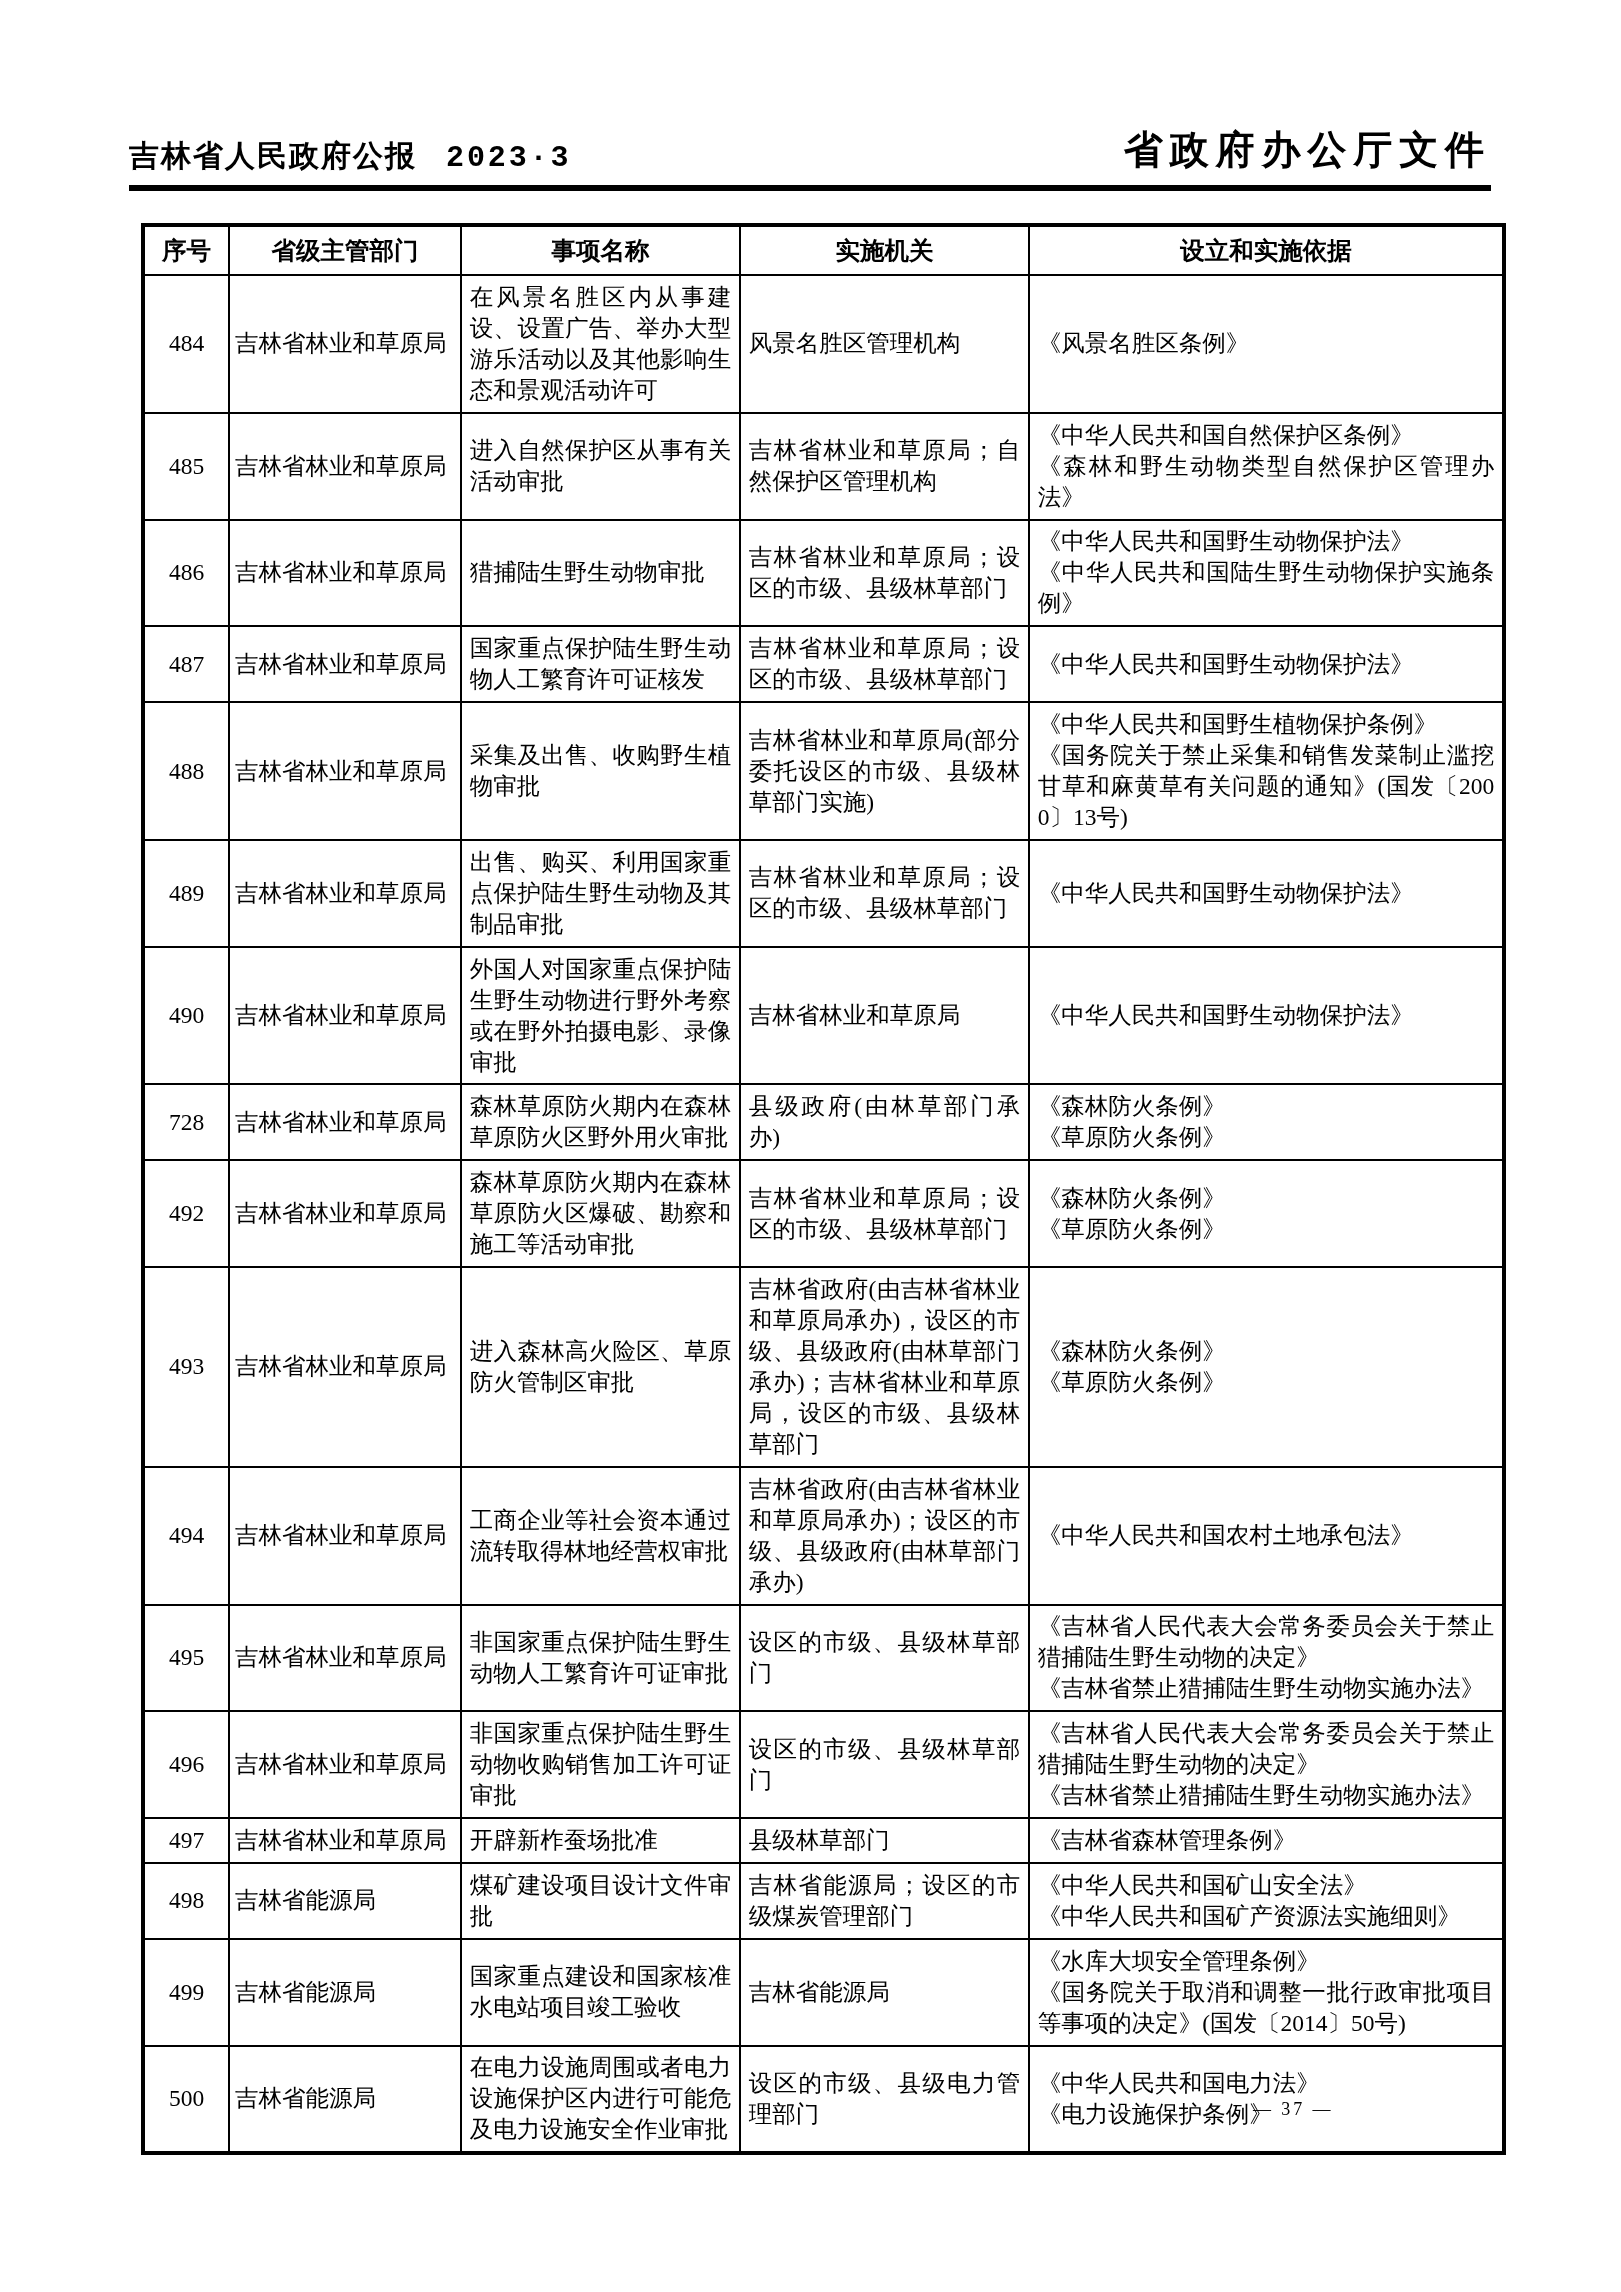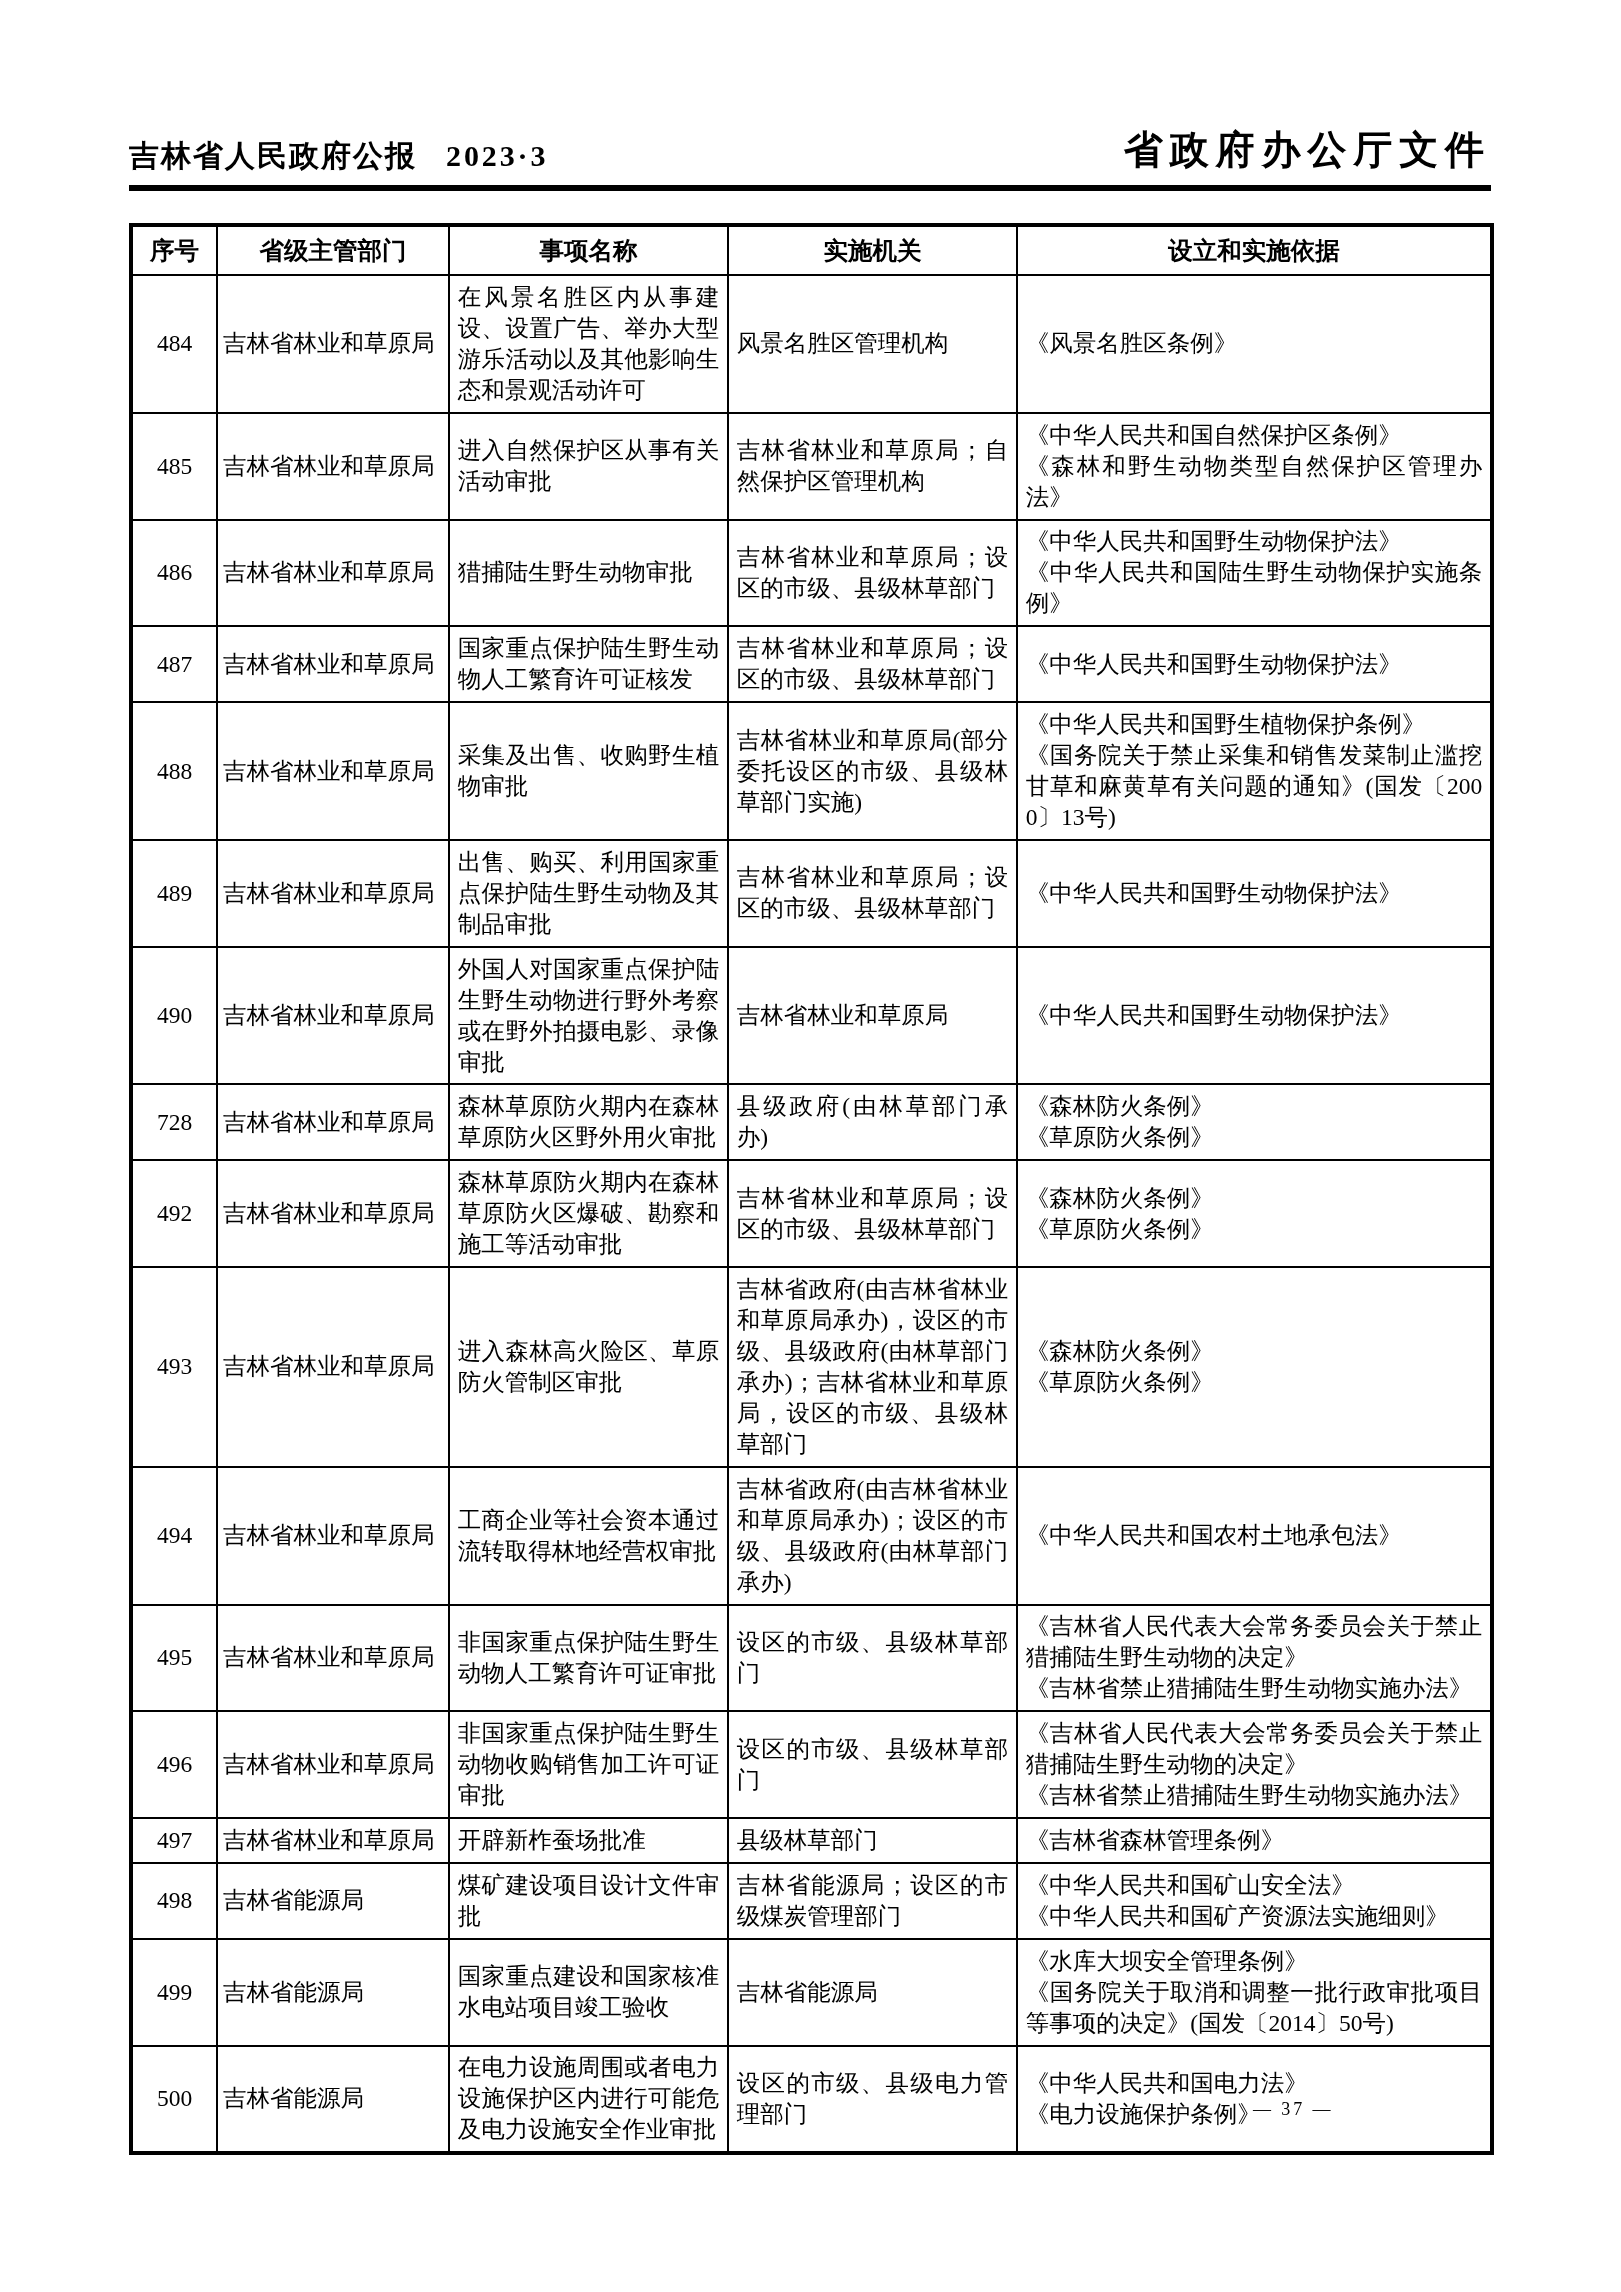--- a/index.html
+++ b/index.html
@@ -25,34 +25,35 @@
     justify-content: space-between;
     align-items: flex-end;
     padding-bottom: 7.8px;
     box-sizing: content-box;
   }
   .gazette-title {
     font-size: 30px;
     font-weight: bold;
     letter-spacing: 2px;
     white-space: nowrap;
+    font-family: Liberation Mono, monospace;
   }
   .gazette-issue {
     margin-left: 29px;
     letter-spacing: 2.9px;
   }
   .section-title {
     font-size: 39px;
     font-weight: bold;
     letter-spacing: 6.9px;
     white-space: nowrap;
   }
   table.approval-table {
     position: absolute;
-    left: 129px;
+    left: 141px;
     top: 223px;
     width: 1362px;
     border-collapse: collapse;
     table-layout: fixed;
     border: 4.9px solid #000;
   }
   .approval-table th,
   .approval-table td {
     border: 2px solid #000;
     font-size: 23.5px;

